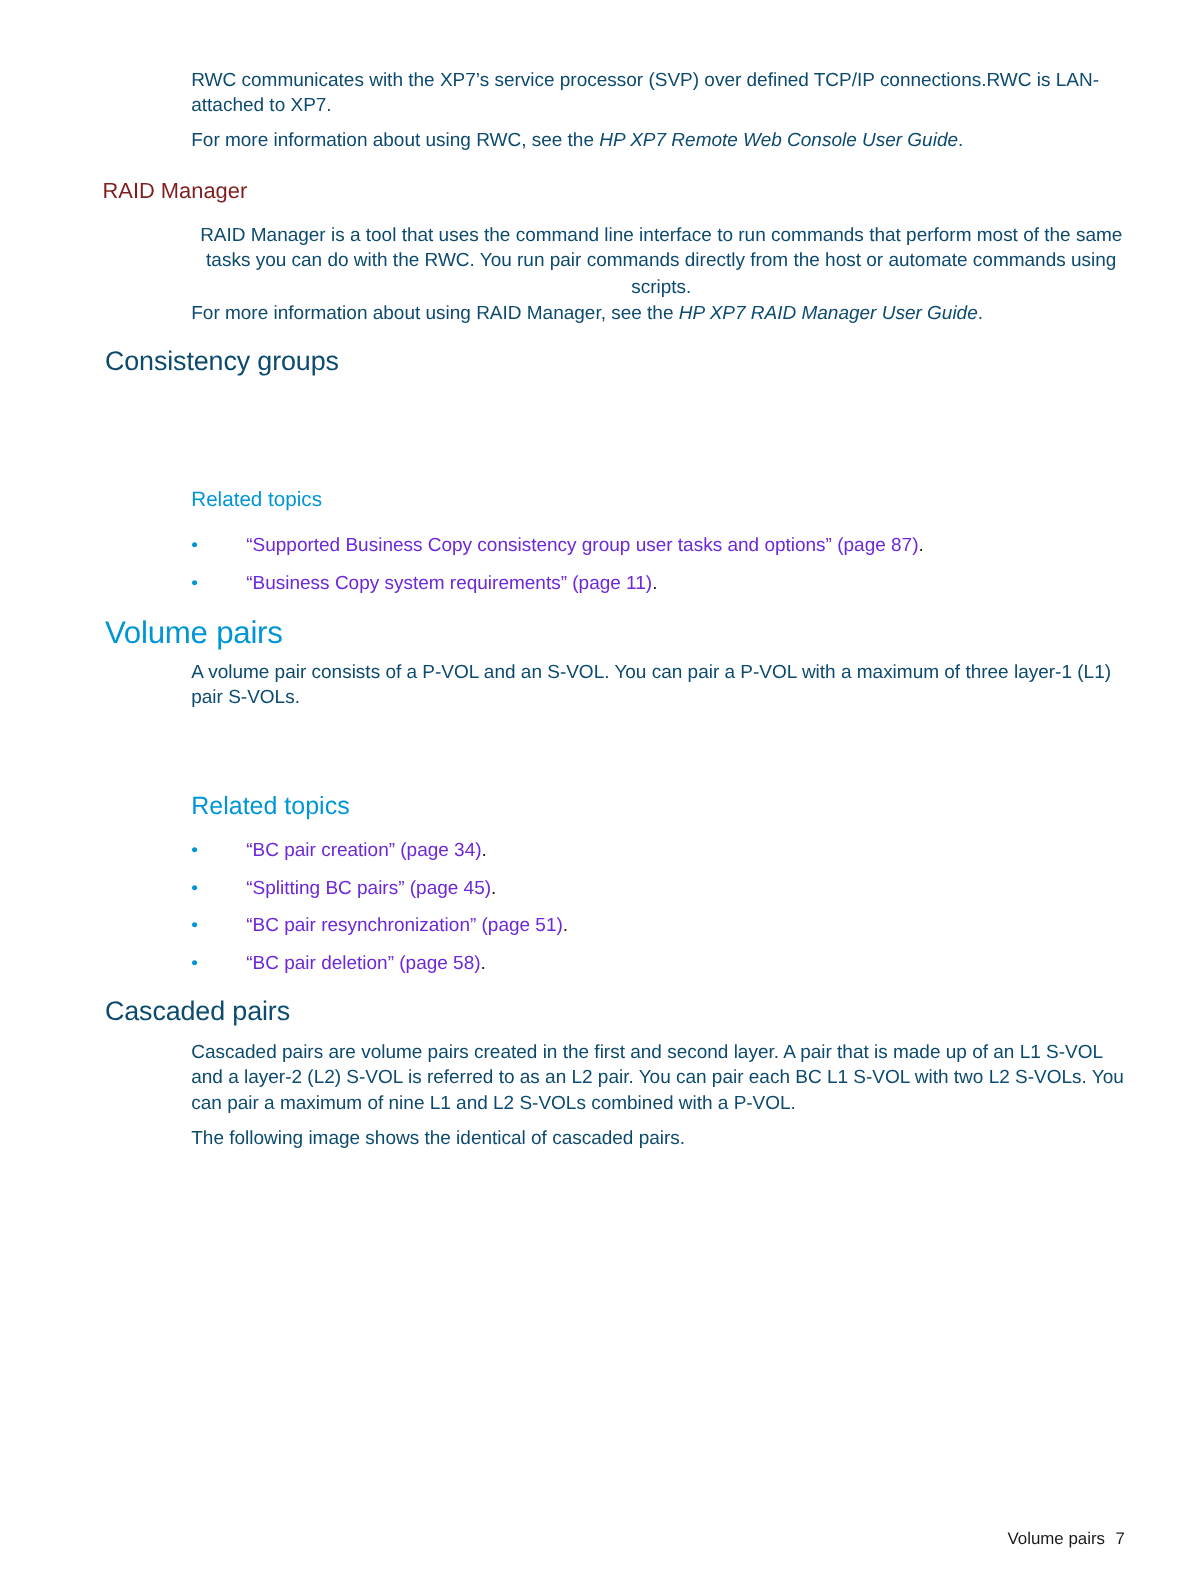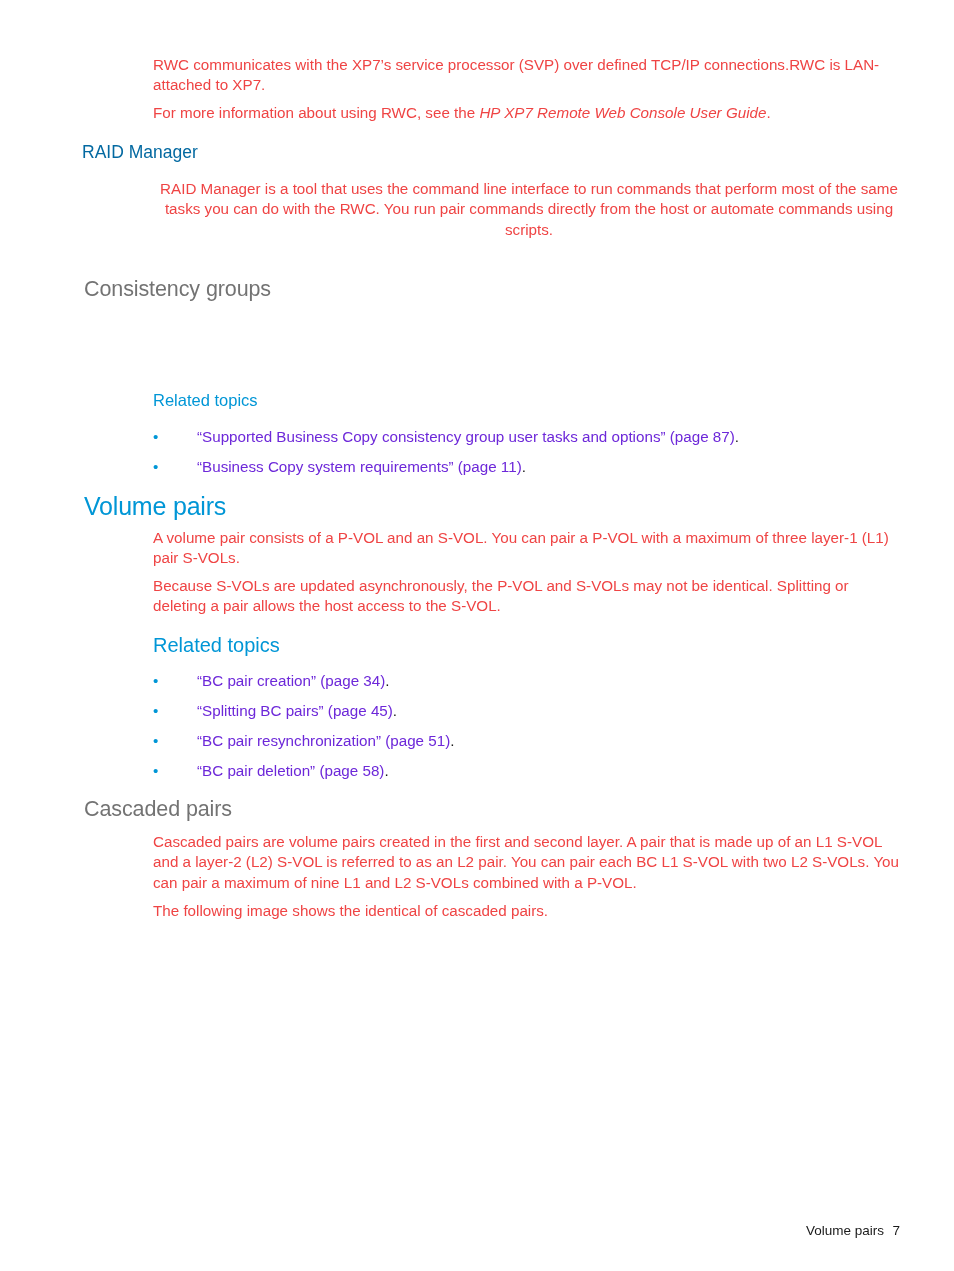--- a/index.html
+++ b/index.html
@@ -26,30 +26,30 @@
     left: 84px;
     color: #0096d6;
     font-size: 25px;
     font-weight: 400;
     letter-spacing: -0.2px;
     white-space: nowrap;
   }
   .h2 {
     position: absolute;
     left: 84px;
-    color: #737373;
+    color: #0c4a6e;
     font-size: 21.5px;
     font-weight: 400;
     letter-spacing: -0.1px;
     white-space: nowrap;
   }
   .h3 {
     position: absolute;
     left: 82px;
-    color: #0369a1;
+    color: #7f1d1d;
     font-size: 17.5px;
     font-weight: 400;
     white-space: nowrap;
   }
   .h4 {
     position: absolute;
     left: 153px;
     color: #0096d6;
     font-size: 16.5px;
     font-weight: 400;
@@ -63,21 +63,21 @@
     font-weight: 400;
     white-space: nowrap;
   }
 
   
   .para {
     position: absolute;
     left: 153px;
     font-size: 15.2px;
     line-height: 20.4px;
-    color: #ef4444;
+    color: #0c4a6e;
     text-align: left;
   }
   .para i, .ital {
     font-style: italic;
   }
 
   
   .bullet-row {
     position: absolute;
     left: 153px;
@@ -130,41 +130,43 @@
   <div class="para" style="top:55px; width:748px;">RWC communicates with the XP7’s service processor (SVP) over defined TCP/IP connections.RWC is LAN-attached to XP7.</div>
 
   <div class="para" style="top:103px; width:748px;">
     <span>For more information about using RWC, see the </span><i class="ital">HP XP7 Remote Web Console User Guide</i><span>.</span>
   </div>
 
   <div class="h3" style="top:142px;">RAID Manager</div>
 
   <div class="para" style="top:179px; width:752px;text-align:center;">RAID Manager is a tool that uses the command line interface to run commands that perform most of the same tasks you can do with the RWC. You run pair commands directly from the host or automate commands using scripts.</div>
 
+  <div class="para" style="top:241px; width:752px;">
+    <span>For more information about using RAID Manager, see the </span><i class="ital">HP XP7 RAID Manager User Guide</i><span>.</span>
+  </div>
 
   <div class="h2" style="top:277px;">Consistency groups</div>
 
 
   <div class="h4" style="top:391px;">Related topics</div>
 
   <div class="bullet-row" style="top:427px;">
     <span class="bullet-dot">•</span>
     <span class="bullet-text">“Supported Business Copy consistency group user tasks and options” (page 87)</span><span class="tail">.</span>
   </div>
 
   <div class="bullet-row" style="top:457px;">
     <span class="bullet-dot">•</span>
     <span class="bullet-text">“Business Copy system requirements” (page 11)</span><span class="tail">.</span>
   </div>
 
   <div class="h1" style="top:492px;">Volume pairs</div>
 
   <div class="para" style="top:528px; width:746px;">A volume pair consists of a P-VOL and an S-VOL. You can pair a P-VOL with a maximum of three layer-1 (L1) pair S-VOLs.</div>
 
-  <div class="para" style="top:576px; width:750px;">Because S-VOLs are updated asynchronously, the P-VOL and S-VOLs may not be identical. Splitting or deleting a pair allows the host access to the S-VOL.</div>
 
   <div class="h4-lg" style="top:634px;">Related topics</div>
 
   <div class="bullet-row" style="top:671px;">
     <span class="bullet-dot">•</span>
     <span class="bullet-text">“BC pair creation” (page 34)</span><span class="tail">.</span>
   </div>
 
   <div class="bullet-row" style="top:701px;">
     <span class="bullet-dot">•</span>

